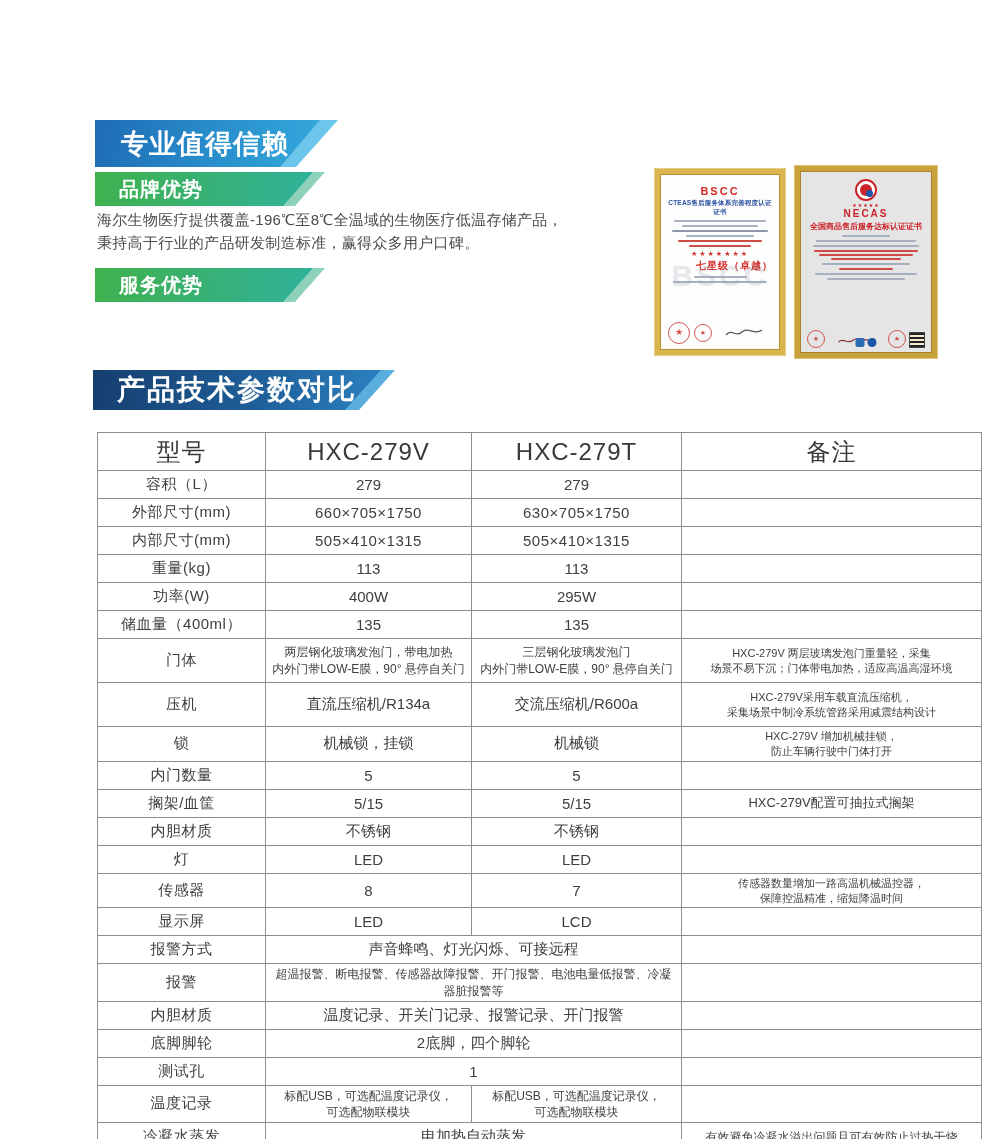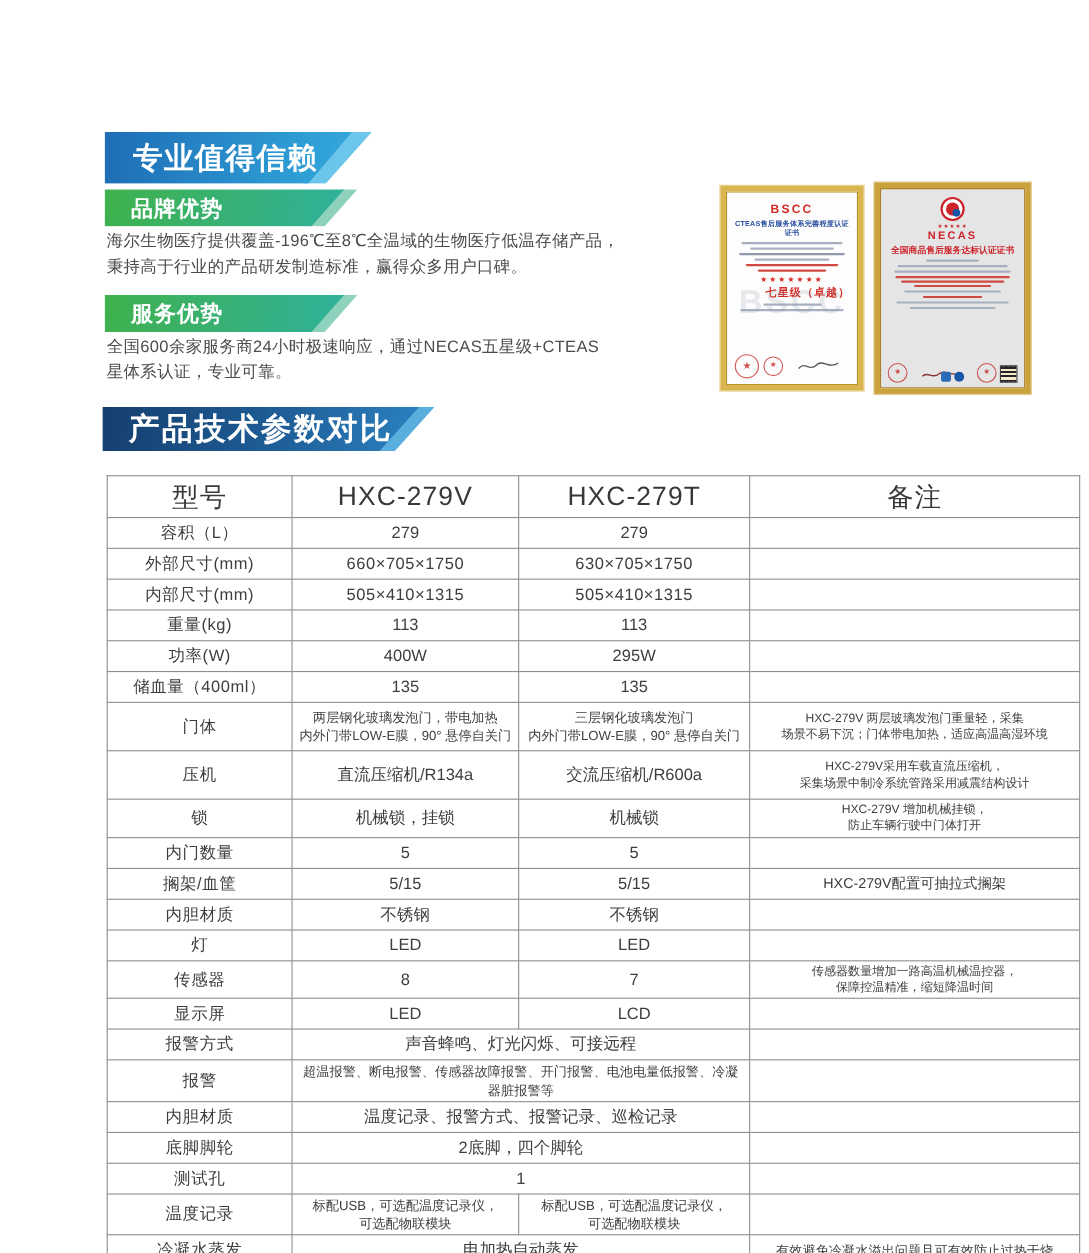--- a/index.html
+++ b/index.html
@@ -117,22 +117,20 @@
   </div>
   <p class="para brand-text">海尔生物医疗提供覆盖-196℃至8℃全温域的生物医疗低温存储产品，
 秉持高于行业的产品研发制造标准，赢得众多用户口碑。</p>
 
   <div class="banner gbanner service">
     <div class="tail"></div>
     <div class="face">
         <span>服务优势</span>
       </div>
   </div>
-  <p class="para service-text">全国600余家服务商24小时极速响应，通过NECAS五星级+CTEAS
-星体系认证，专业可靠。</p>
 
   <div class="certs">
     <div class="cert bscc">
       <div class="bscc-water">BSCC</div>
       <div class="bscc-brand">BSCC</div>
       <div class="bscc-title">CTEAS售后服务体系完善程度认证证书</div>
       <div class="ln" style="width:86%"></div>
       <div class="ln" style="width:72%"></div>
       <div class="ln dark" style="width:90%"></div>
       <div class="ln" style="width:64%"></div>
@@ -307,21 +305,21 @@
         <td colspan="2">声音蜂鸣、灯光闪烁、可接远程</td>
         <td></td>
       </tr>
       <tr>
         <td class="lbl">报警</td>
         <td colspan="2" class="sm">超温报警、断电报警、传感器故障报警、开门报警、电池电量低报警、冷凝器脏报警等</td>
         <td></td>
       </tr>
       <tr>
         <td class="lbl">内胆材质</td>
-        <td colspan="2">温度记录、报警方式、报警记录、巡检记录</td>
+        <td colspan="2">温度记录、开关门记录、报警记录、开门报警</td>
         <td></td>
       </tr>
       <tr>
         <td class="lbl">底脚脚轮</td>
         <td colspan="2">2底脚，四个脚轮</td>
         <td></td>
       </tr>
       <tr>
         <td class="lbl">测试孔</td>
         <td colspan="2">1</td>

